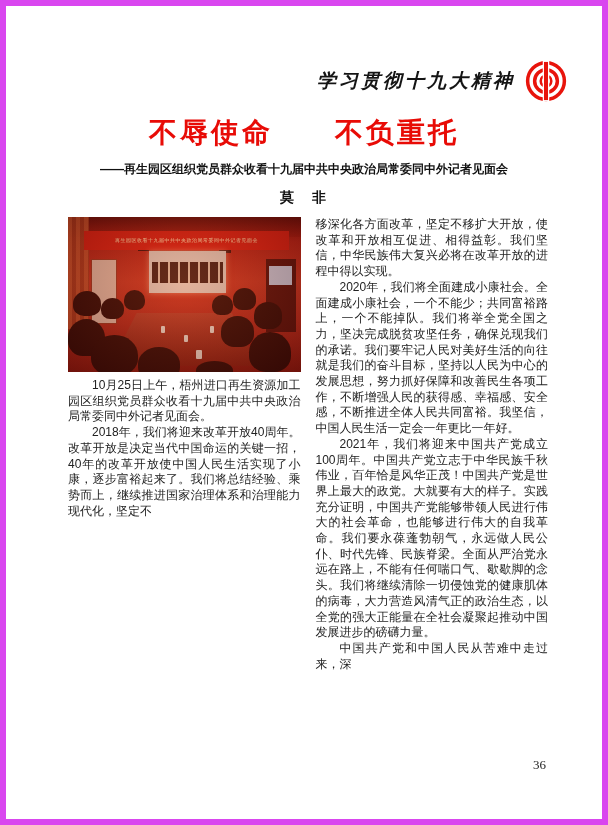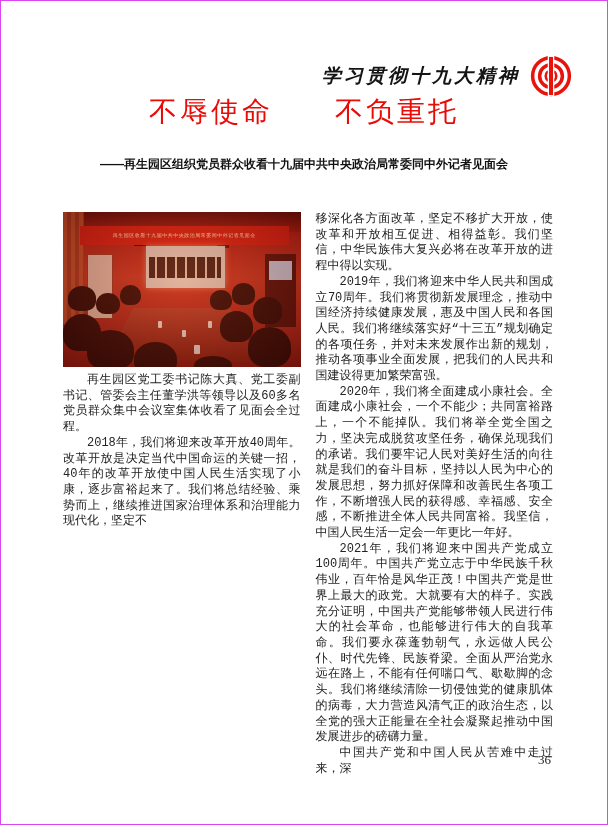--- a/index.html
+++ b/index.html
@@ -1,33 +1,33 @@
 <!DOCTYPE html>
 <html><head>
 <meta charset="utf-8">
 <style>
   html,body{margin:0;padding:0;background:#e8e8e8;}
   .page{
     position:relative;width:608px;height:825px;margin:0 auto;
-    background:#ffffff;border:1px solid #d946ef;box-sizing:border-box;
+    background:#ffffff;border:6px solid #d946ef;box-sizing:border-box;
     font-family:"Liberation Serif","DejaVu Serif",serif;color:#1c1c1c;
     overflow:hidden;
   }
   
   .header{position:absolute;top:54px;right:34px;display:flex;align-items:center;gap:9px;}
   .slogan{
     font-family:"Liberation Serif","DejaVu Serif",serif;
     font-weight:bold;font-style:italic;font-size:19px;letter-spacing:3px;color:#141414;
     white-space:pre;
   }
   .emblem{width:44px;height:42px;display:block;}
   
   .title{
-    position:absolute;top:92px;left:0;width:100%;text-align:center;
-    font-size:28px;font-weight:normal;letter-spacing:3px;color:#e80b06;white-space:pre;
+    position:absolute;top:108px;left:0;width:100%;text-align:center;
+    font-size:28px;font-weight:bold;letter-spacing:3px;color:#e80b06;white-space:pre;
     font-family:"Liberation Serif","DejaVu Serif",serif;
   }
   .subtitle{
     position:absolute;top:155px;left:0;width:100%;text-align:center;
     font-size:12px;font-weight:bold;color:#111;
     font-family:"Liberation Sans","DejaVu Sans",sans-serif;
   }
   .author{
     position:absolute;top:183px;left:0;width:100%;text-align:center;
     font-size:14px;font-weight:bold;letter-spacing:2px;color:#111;white-space:pre;
@@ -35,21 +35,21 @@
   }
   
   .columns{
     position:absolute;top:211px;left:62px;right:54px;
     display:flex;gap:15px;
   }
   .col{flex:1 1 0;min-width:0;}
   .para{
     margin:0;font-size:12px;line-height:15.7px;text-align:justify;
     text-indent:2em;color:#222;
-    font-family:Liberation Mono, monospace;
+    font-family:Liberation Sans, sans-serif;
   }
   .para.no-indent{text-indent:0;}
   
   .photo{
     position:relative;width:100%;height:155px;margin-bottom:6px;overflow:hidden;
     background:linear-gradient(180deg,#7d130d 0%,#b32417 16%,#c53823 42%,#b52d1d 68%,#8e1d11 100%);
   }
   .ph-ceiling{position:absolute;left:0;top:0;width:100%;height:13%;
     background:linear-gradient(180deg,#5f0f0a,#a01c11);}
   .ph-wall-left{position:absolute;left:0;top:0;width:9%;height:72%;
@@ -90,20 +90,21 @@
     <svg class="emblem" viewBox="0 0 48 48" aria-hidden="true">
       <circle cx="24" cy="24" r="21" fill="none" stroke="#e8140c" stroke-width="4"></circle>
       <circle cx="24" cy="24" r="13" fill="none" stroke="#e8140c" stroke-width="4"></circle>
       <circle cx="24" cy="24" r="6" fill="none" stroke="#e8140c" stroke-width="3"></circle>
       <rect x="21" y="1.5" width="6" height="45" fill="#e8140c" stroke="#ffffff" stroke-width="1.4"></rect>
     </svg>
   </div>
 
   <div class="title">不辱使命　　不负重托</div>
   <div class="subtitle">——再生园区组织党员群众收看十九届中共中央政治局常委同中外记者见面会</div>
+  <div class="author">莫　非</div>
 
   <div class="columns">
 
     <div class="col">
 
       <div class="photo">
         <div class="ph-ceiling"></div>
         <div class="ph-wall-left"></div>
         <div class="ph-speaker" style="left:30%;top:14%;"></div>
         <div class="ph-speaker" style="left:65%;top:15%;"></div>
@@ -134,29 +135,28 @@
           <div class="ph-head" style="left:71%;top:46%;width:10%;height:14%;"></div>
           <div class="ph-head" style="left:80%;top:55%;width:12%;height:17%;"></div>
           <div class="ph-head" style="left:66%;top:64%;width:14%;height:20%;"></div>
           <div class="ph-head" style="left:78%;top:74%;width:18%;height:26%;"></div>
           <div class="ph-head" style="left:55%;top:93%;width:16%;height:12%;"></div>
         </div>
         <div class="ph-vignette"></div>
       </div>
 
       <div>
-          <p class="para">再生园区党工委书记陈大真、党工委副书记、管委会主任董学洪等领导以及60多名党员群众集中会议室集体收看了见面会全过程。</p>
+          <p class="para">10月25日上午，梧州进口再生资源加工园区组织党员群众收看十九届中共中央政治局常委同中外记者见面会。</p>
           <p class="para">2018年，我们将迎来改革开放40周年。改革开放是决定当代中国命运的关键一招，40年的改革开放使中国人民生活实现了小康，逐步富裕起来了。我们将总结经验、乘势而上，继续推进国家治理体系和治理能力现代化，坚定不</p>
         </div>
     </div>
 
     <div class="col">
       <div>
           <p class="para no-indent">移深化各方面改革，坚定不移扩大开放，使改革和开放相互促进、相得益彰。我们坚信，中华民族伟大复兴必将在改革开放的进程中得以实现。</p>
-          <p class="para">2019年，我们将迎来中华人民共和国成立70周年。我们将贯彻新发展理念，推动中国经济持续健康发展，惠及中国人民和各国人民。我们将继续落实好“十三五”规划确定的各项任务，并对未来发展作出新的规划，推动各项事业全面发展，把我们的人民共和国建设得更加繁荣富强。</p>
           <p class="para">2020年，我们将全面建成小康社会。全面建成小康社会，一个不能少；共同富裕路上，一个不能掉队。我们将举全党全国之力，坚决完成脱贫攻坚任务，确保兑现我们的承诺。我们要牢记人民对美好生活的向往就是我们的奋斗目标，坚持以人民为中心的发展思想，努力抓好保障和改善民生各项工作，不断增强人民的获得感、幸福感、安全感，不断推进全体人民共同富裕。我坚信，中国人民生活一定会一年更比一年好。</p>
           <p class="para">2021年，我们将迎来中国共产党成立100周年。中国共产党立志于中华民族千秋伟业，百年恰是风华正茂！中国共产党是世界上最大的政党。大就要有大的样子。实践充分证明，中国共产党能够带领人民进行伟大的社会革命，也能够进行伟大的自我革命。我们要永葆蓬勃朝气，永远做人民公仆、时代先锋、民族脊梁。全面从严治党永远在路上，不能有任何喘口气、歇歇脚的念头。我们将继续清除一切侵蚀党的健康肌体的病毒，大力营造风清气正的政治生态，以全党的强大正能量在全社会凝聚起推动中国发展进步的磅礴力量。</p>
           <p class="para">中国共产党和中国人民从苦难中走过来，深</p>
         </div>
     </div>
 
   </div>
 
   <div class="page-number">36</div>
 

